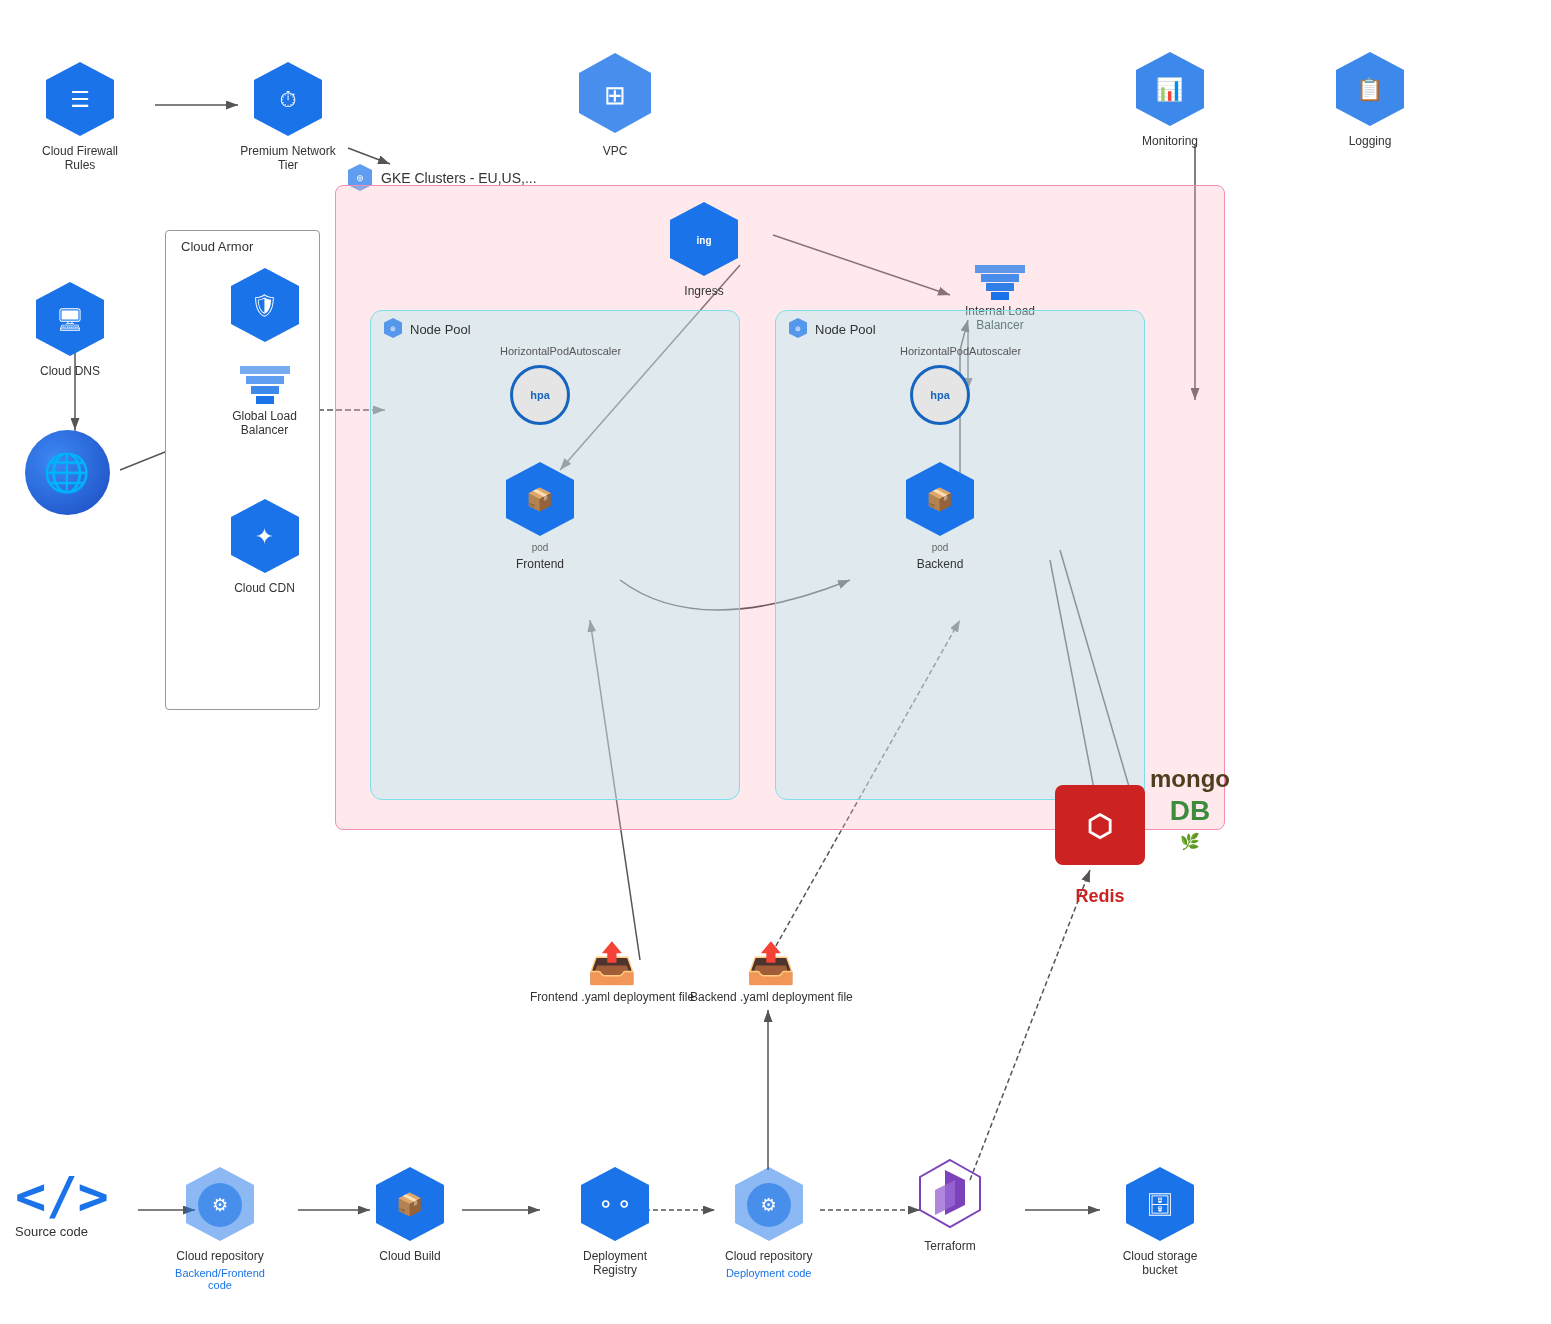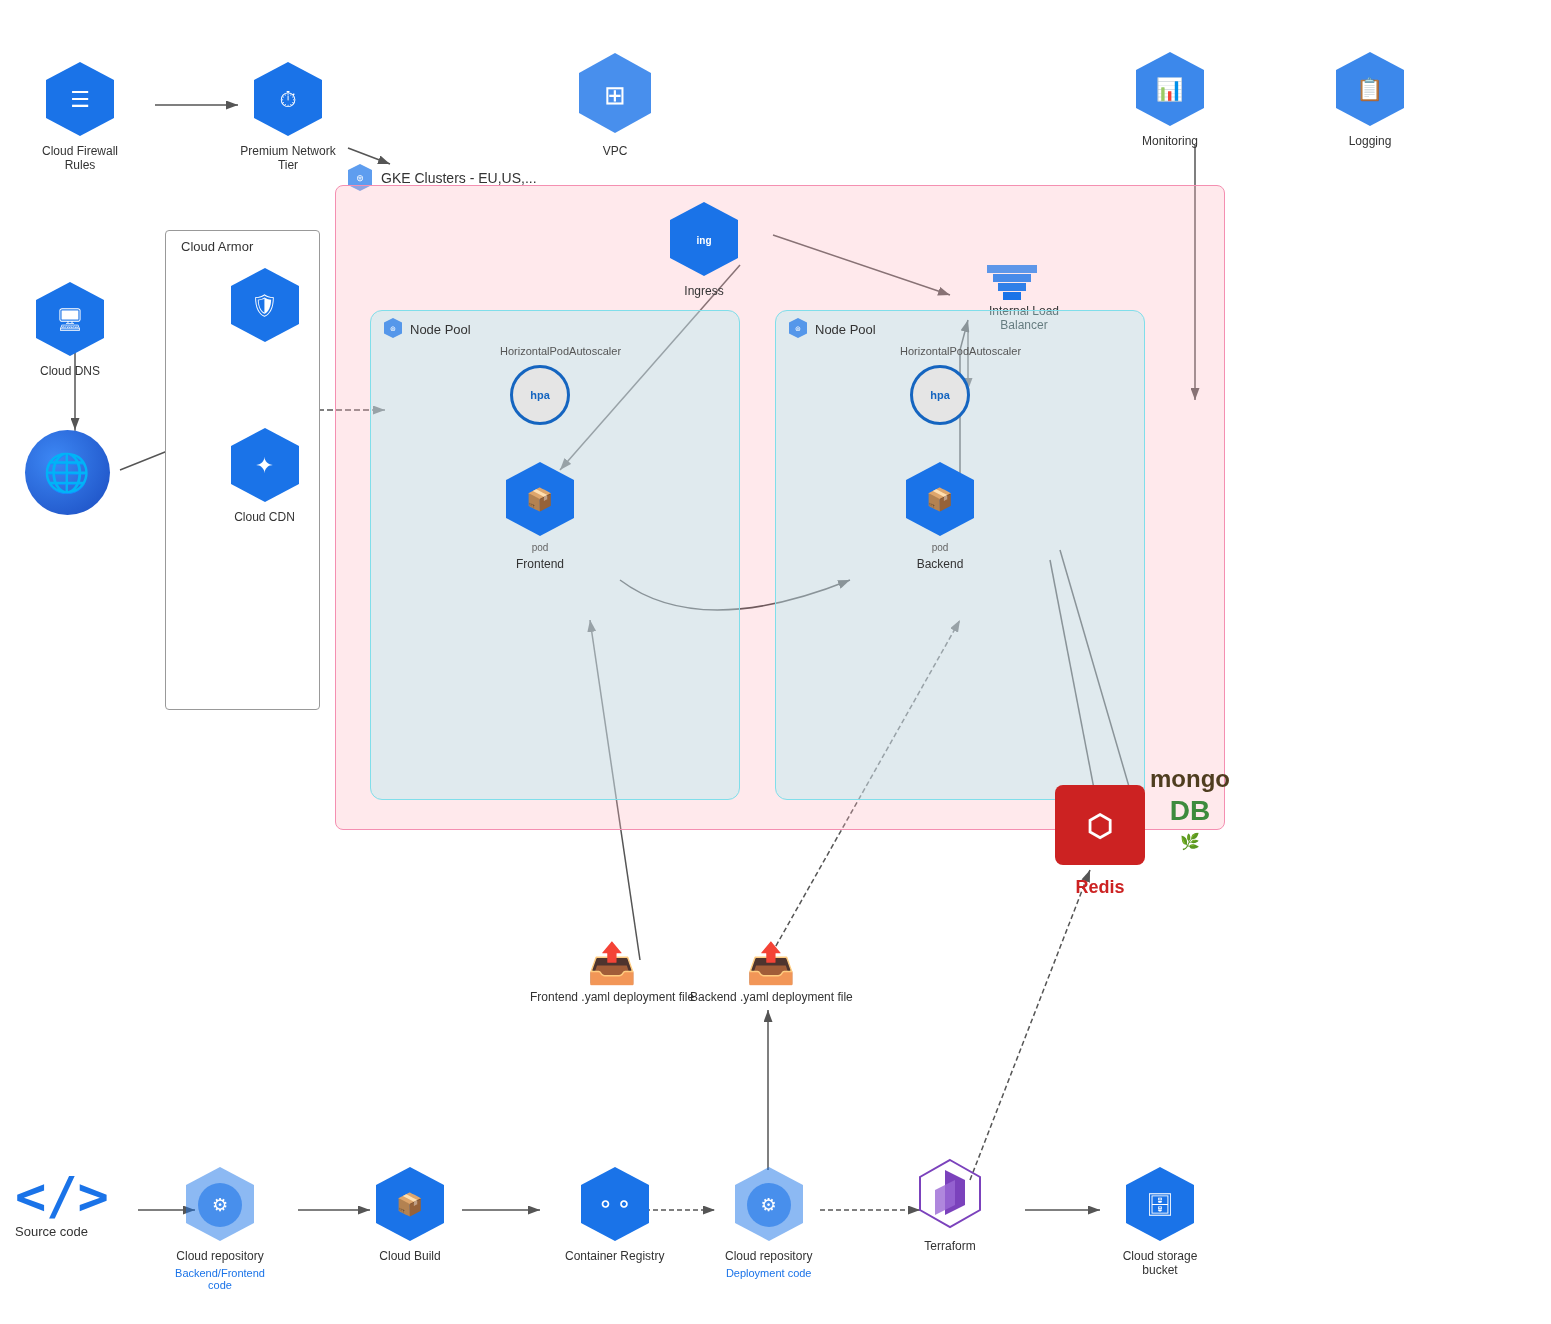--- a/index.html
+++ b/index.html
@@ -251,21 +251,21 @@
 
   <div style="position:absolute; left:960px; top:265px;">
     <div style="display:flex;flex-direction:column;align-items:center;">
 
       <div style="display:flex;flex-direction:column;align-items:center;gap:1px;">
         <div style="width:50px;height:8px;background:#1a73e8;opacity:0.7;"></div>
         <div style="width:38px;height:8px;background:#1a73e8;opacity:0.8;"></div>
         <div style="width:28px;height:8px;background:#1a73e8;opacity:0.9;"></div>
         <div style="width:18px;height:8px;background:#1a73e8;"></div>
       </div>
-      <span class="hex-label" style="max-width:80px;margin-left:24px;">Internal Load Balancer</span>
+      <span class="hex-label" style="max-width:80px;">Internal Load Balancer</span>
     </div>
   </div>
 
   <div class="box-node-pool" style="left:370px; top:310px; width:370px; height:490px;">
     <div style="position:absolute; top:6px; left:10px; display:flex; align-items:center; gap:5px;">
       <div class="hex" style="width:24px; height:24px;">
         <svg viewBox="0 0 24 24" width="24" height="24">
           <polygon points="12,1 21,5.5 21,16.5 12,21 3,16.5 3,5.5" fill="#1a73e8" opacity="0.7"></polygon>
         </svg>
         <span style="position:relative;z-index:2;color:white;font-size:7px;">⊛</span>
@@ -343,38 +343,47 @@
 
     <div class="hex-wrap" style="position:relative;left:22px;top:35px;">
       <div class="hex" style="width:80px; height:80px;">
         <svg viewBox="0 0 80 80" width="80" height="80">
           <polygon points="40,2 74,20 74,58 40,76 6,58 6,20" fill="#1a73e8"></polygon>
         </svg>
         <span class="hex-icon">🛡</span>
       </div>
     </div>
 
+    <div style="position:relative;left:22px;top:55px;display:flex;flex-direction:column;align-items:center;">
+      <div style="display:flex;flex-direction:column;align-items:center;gap:2px;">
+        <div style="width:50px;height:8px;background:#1a73e8;opacity:0.6;"></div>
+        <div style="width:38px;height:8px;background:#1a73e8;opacity:0.7;"></div>
+        <div style="width:28px;height:8px;background:#1a73e8;opacity:0.85;"></div>
+        <div style="width:18px;height:8px;background:#1a73e8;"></div>
+      </div>
+      <span class="hex-label" style="margin-top:5px;">Global Load Balancer</span>
+    </div>
 
     <div class="hex-wrap" style="position:relative;left:22px;top:115px;">
       <div class="hex" style="width:80px; height:80px;">
         <svg viewBox="0 0 80 80" width="80" height="80">
           <polygon points="40,2 74,20 74,58 40,76 6,58 6,20" fill="#1a73e8"></polygon>
         </svg>
         <span class="hex-icon">✦</span>
       </div>
       <span class="hex-label">Cloud CDN</span>
     </div>
   </div>
 
   <div style="position:absolute; left:1055px; top:785px; display:flex;flex-direction:column;align-items:center;">
 
     <div style="width:90px;height:80px;background:#cc2222;border-radius:8px;display:flex;align-items:center;justify-content:center;position:relative;">
       <span style="color:white;font-size:30px;font-weight:bold;">⬡</span>
     </div>
-    <span style="color:#cc2222;font-size:18px;font-weight:bold;margin-top:12px;">Redis</span>
+    <span style="color:#cc2222;font-size:18px;font-weight:bold;margin-top:21px;">Redis</span>
   </div>
 
   <div style="position:absolute; left:1150px; top:765px; display:flex;flex-direction:column;align-items:center;">
     <div style="font-size:14px;color:#4f3d1f;font-weight:bold;text-align:center;line-height:1.2;">
       <span style="font-size:24px;color:#4f3d1f;">mongo</span><br>
       <span style="font-size:28px;color:#3d8b3d;font-weight:900;">DB</span>
     </div>
     <div style="margin-top:5px;">
       
       <span style="color:#5cae46;font-size:16px;">🌿</span>
@@ -421,21 +430,21 @@
     <span class="hex-label">Cloud Build</span>
   </div>
 
   <div class="hex-wrap" style="left:565px; top:1165px;">
     <div class="hex" style="width:80px; height:80px;">
       <svg viewBox="0 0 80 80" width="80" height="80">
         <polygon points="40,2 74,20 74,58 40,76 6,58 6,20" fill="#1a73e8"></polygon>
       </svg>
       <span class="hex-icon">⚬⚬</span>
     </div>
-    <span class="hex-label">Container Registry</span>
+    <span class="hex-label">Deployment Registry</span>
   </div>
 
   <div class="hex-wrap" style="left:725px; top:1165px;">
     <div class="hex" style="width:80px; height:80px;">
       <svg viewBox="0 0 80 80" width="80" height="80">
         <polygon points="40,2 74,20 74,58 40,76 6,58 6,20" fill="#1a73e8" opacity="0.5"></polygon>
         <circle cx="40" cy="40" r="22" fill="#1a73e8" opacity="0.6"></circle>
       </svg>
       <span class="hex-icon" style="font-size:18px;">⚙</span>
     </div>

